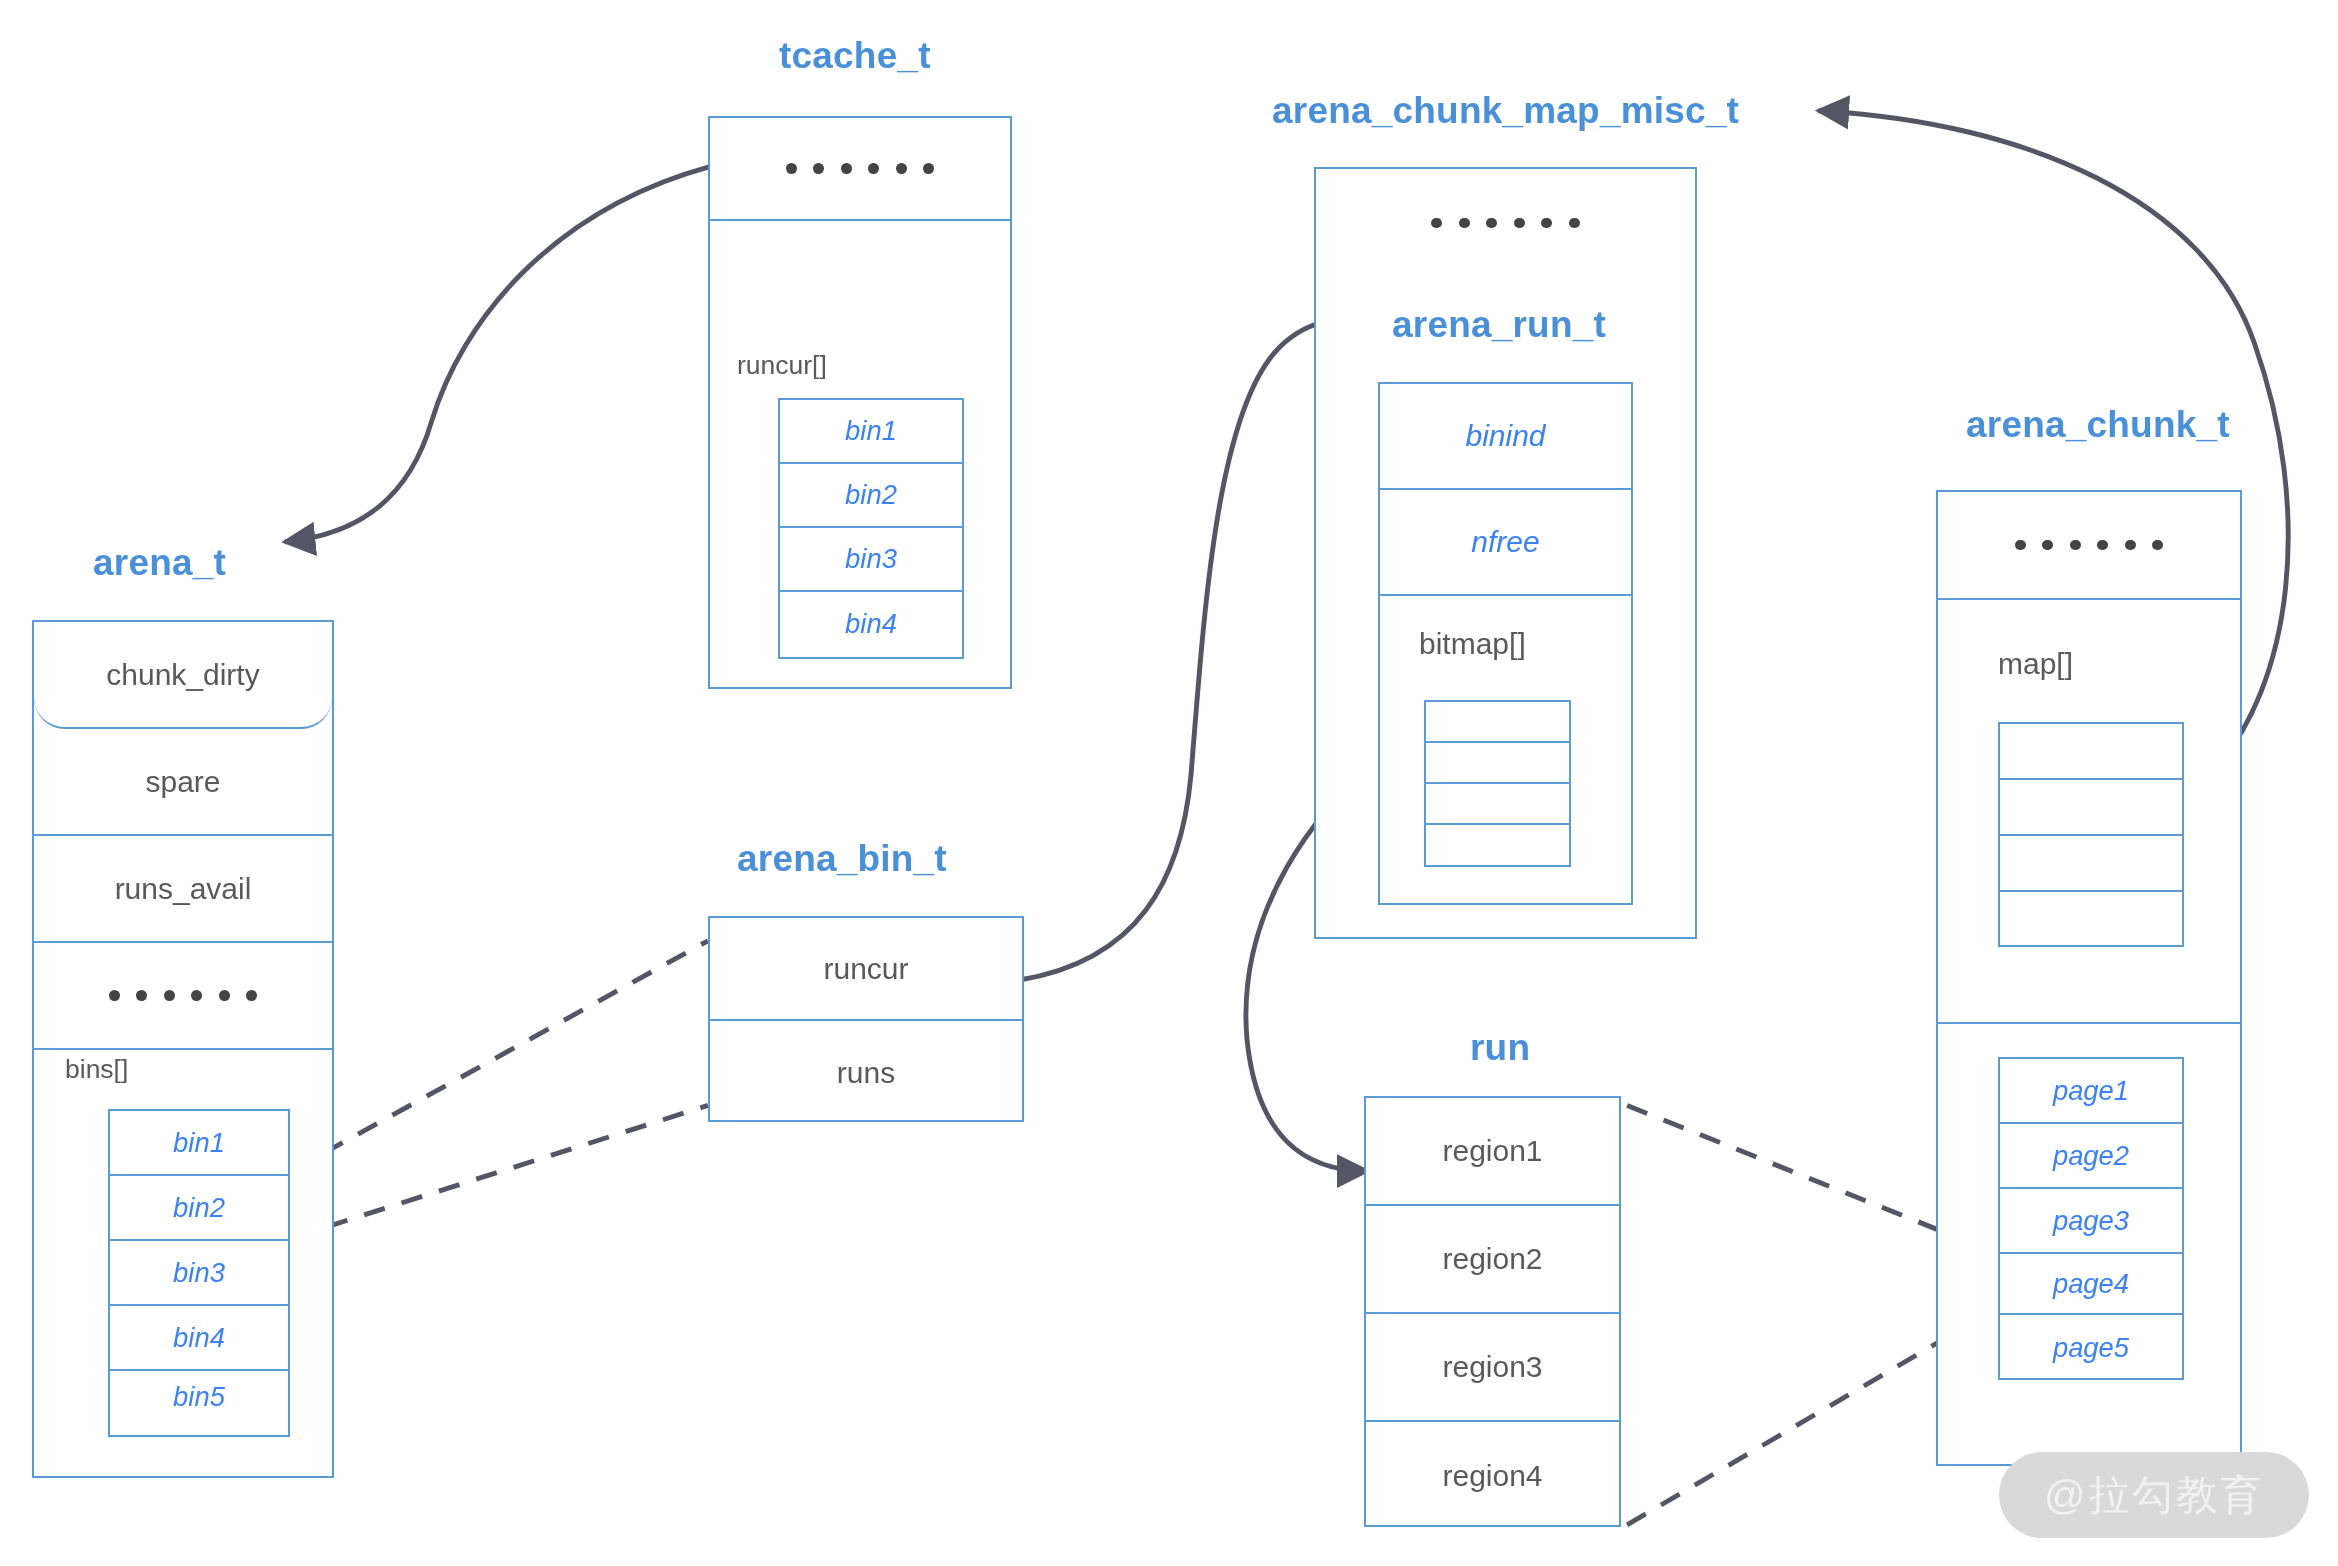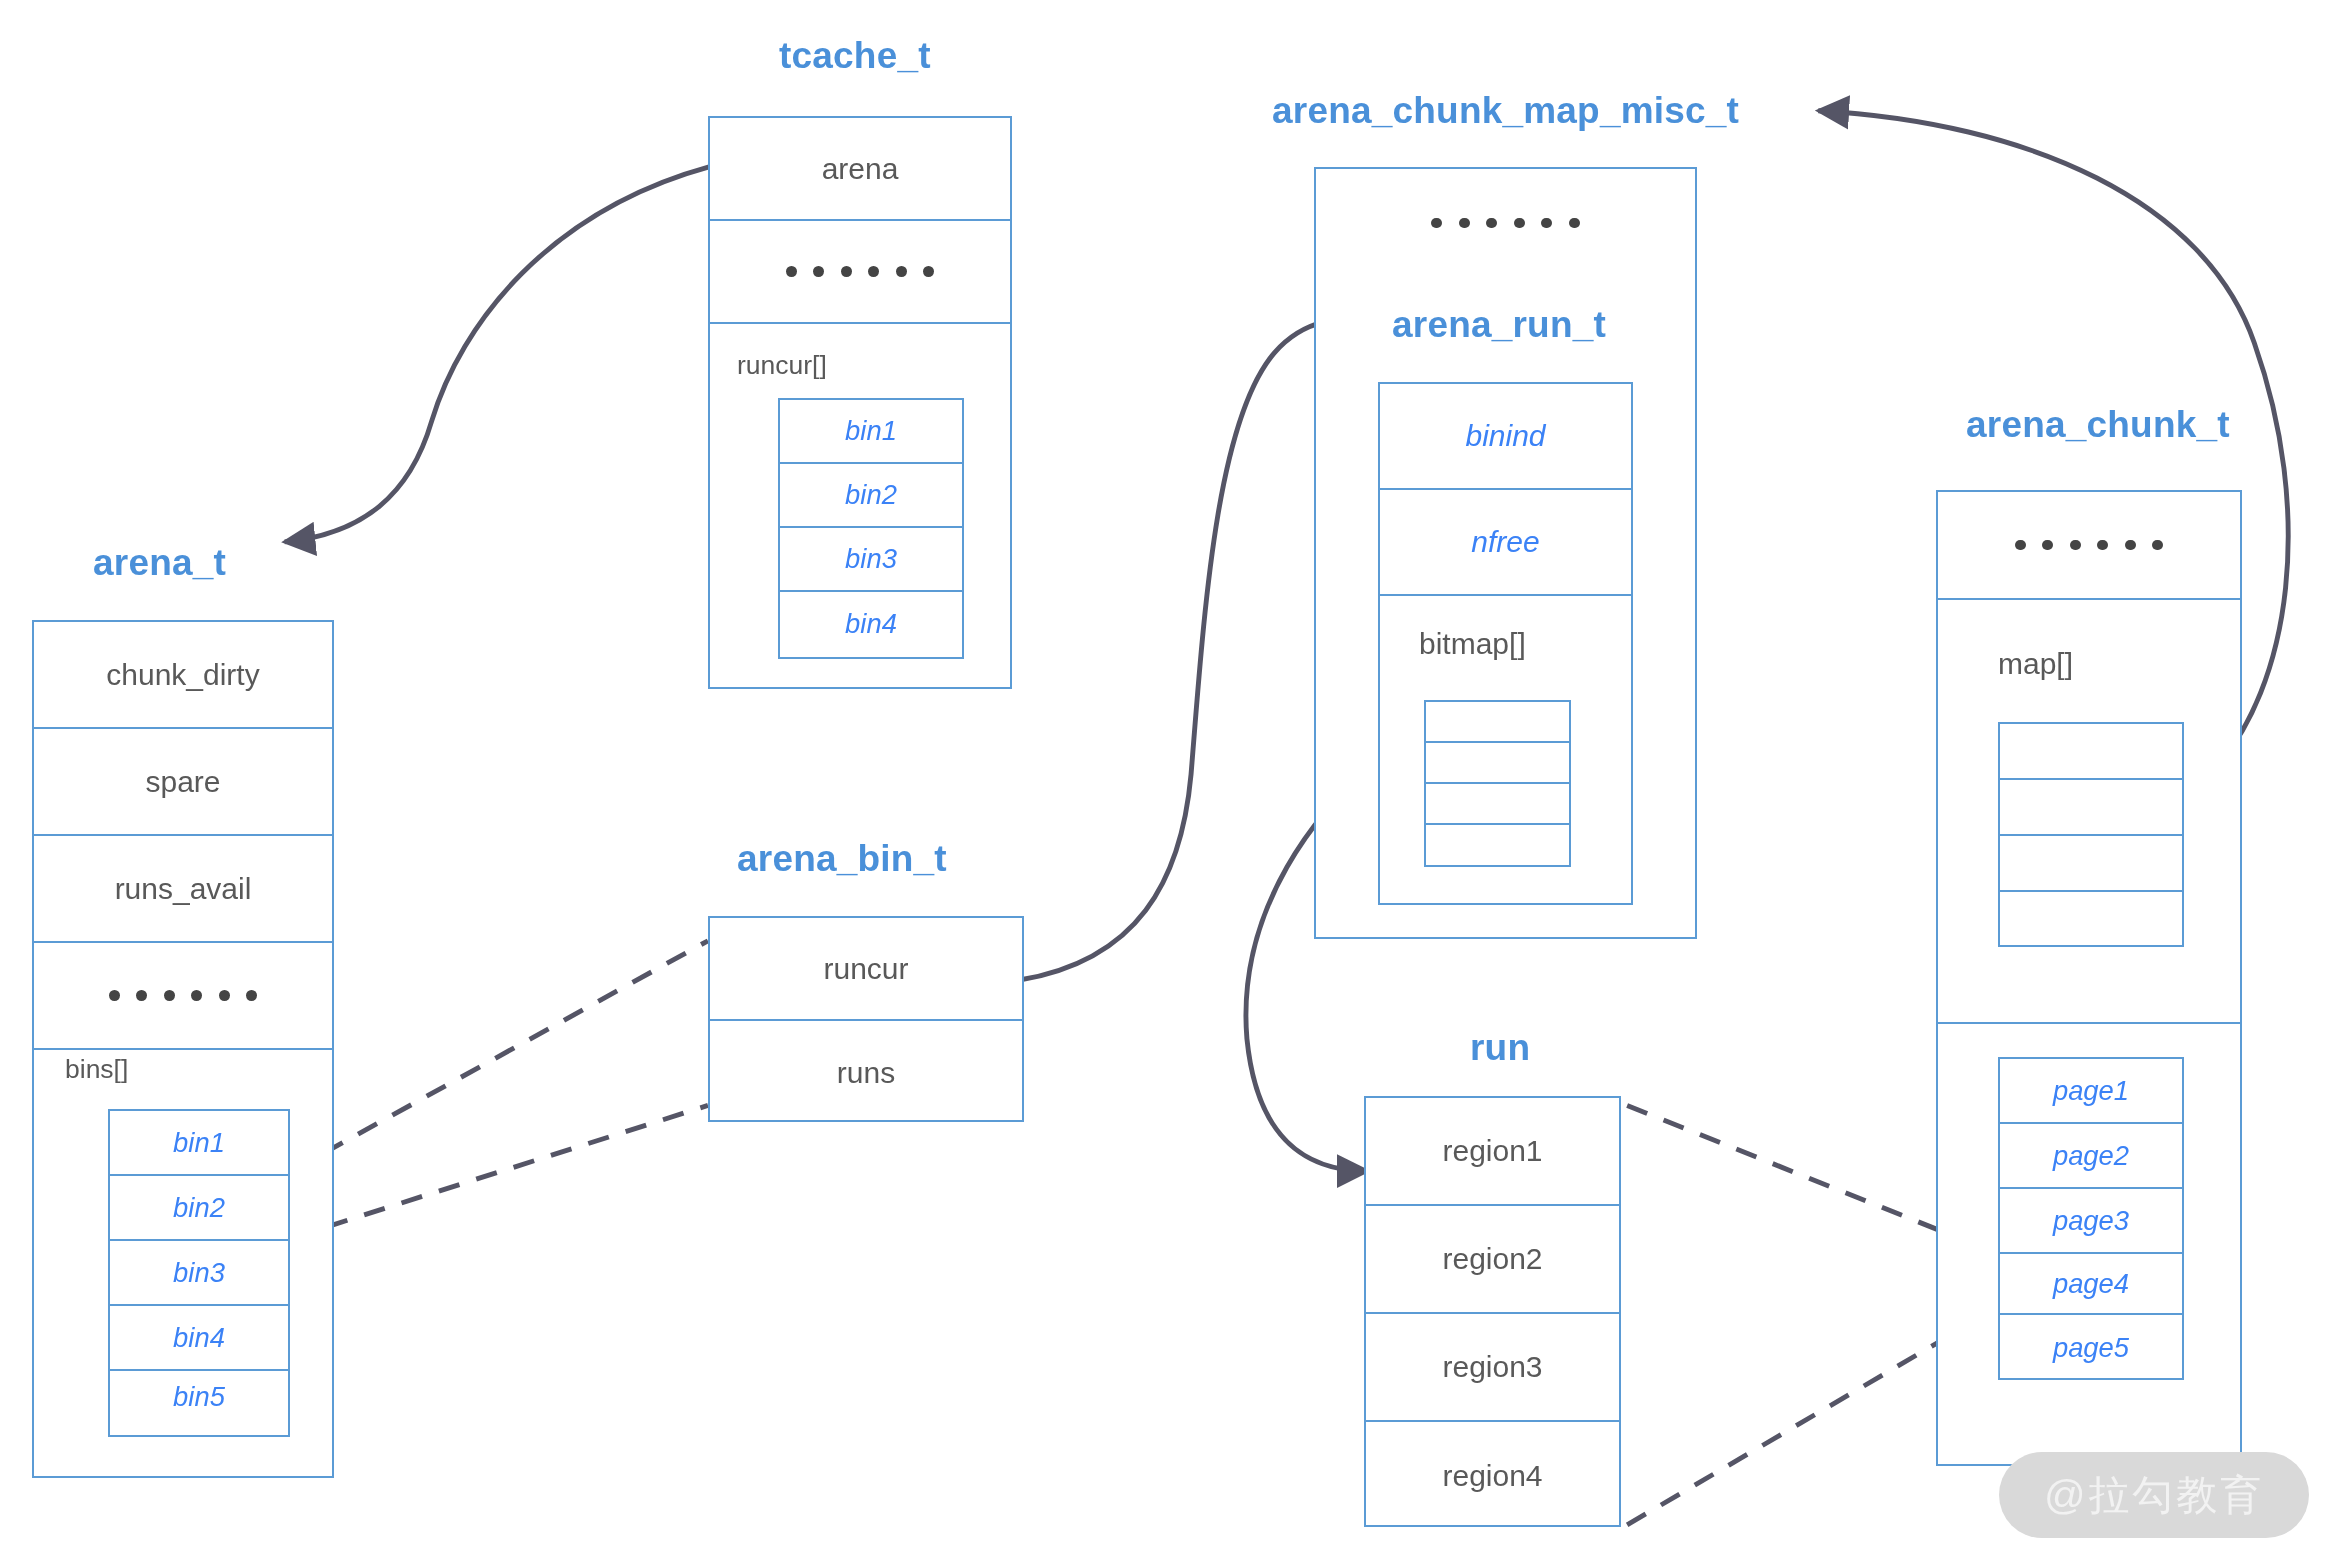--- a/index.html
+++ b/index.html
@@ -125,23 +125,20 @@
     <path class="dash" d="M 295 1264 L 722 1128"></path>
 
     <path class="dash" d="M 1660 1128 L 2035 1278"></path>
     <path class="dash" d="M 1660 1556 L 2035 1336"></path>
   </svg>
 
   <div class="title" style="left:779px;top:35px;">tcache_t</div>
 
   <div class="box" style="left:708px;top:116px;width:304px;height:573px;">
     <div class="field" style="height:103px;">
-      <span>arena</span>
-    </div>
-    <div class="field" style="height:103px;">
       <span class="dots">
         <i></i>
           <i></i>
           <i></i>
           <i></i>
           <i></i>
           <i></i>
       </span>
     </div>
     <div class="field" style="height:365px;"></div>
@@ -150,21 +147,21 @@
   <div class="subbox" style="left:778px;top:398px;width:186px;height:261px;">
     <div class="cell" style="height:64px;">bin1</div>
     <div class="cell" style="height:64px;">bin2</div>
     <div class="cell" style="height:64px;">bin3</div>
     <div class="cell" style="height:64px;">bin4</div>
   </div>
 
   <div class="title" style="left:93px;top:542px;">arena_t</div>
 
   <div class="box" style="left:32px;top:620px;width:302px;height:858px;">
-    <div class="field" style="height:107px;">
+    <div class="field" style="height:107px;border-radius:31px;">
       <span>chunk_dirty</span>
     </div>
     <div class="field" style="height:107px;">
       <span>spare</span>
     </div>
     <div class="field" style="height:107px;">
       <span>runs_avail</span>
     </div>
     <div class="field" style="height:107px;">
       <span class="dots">

